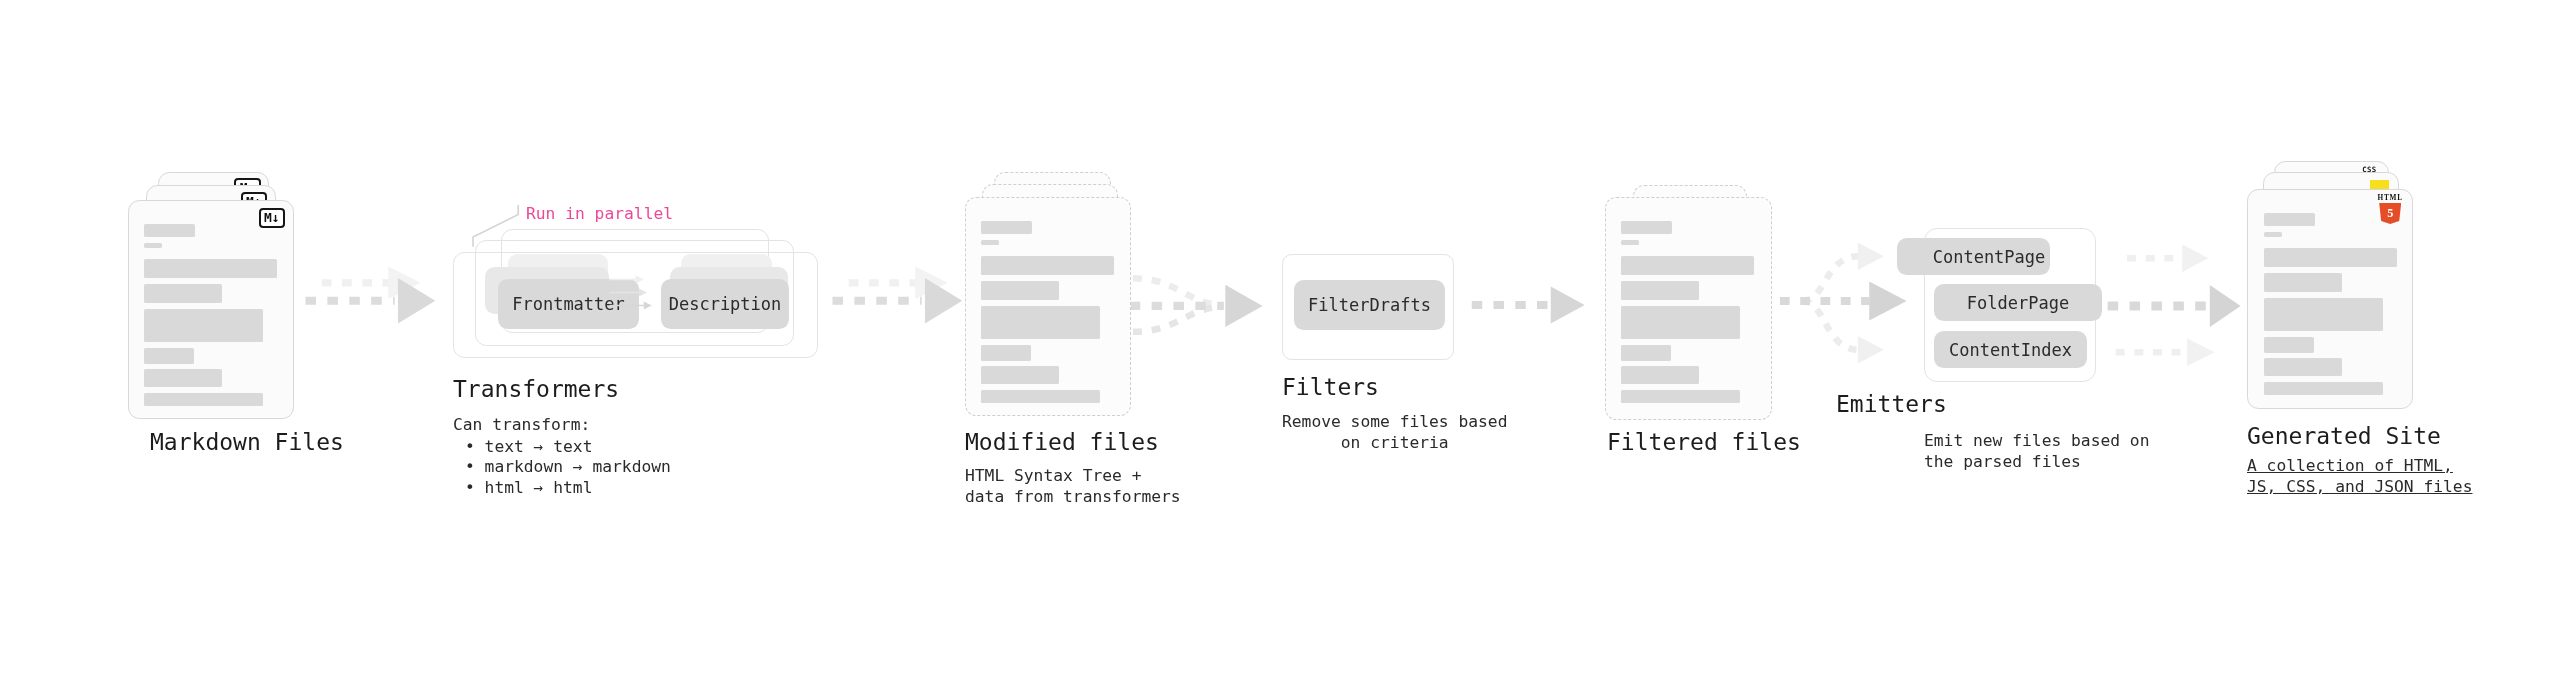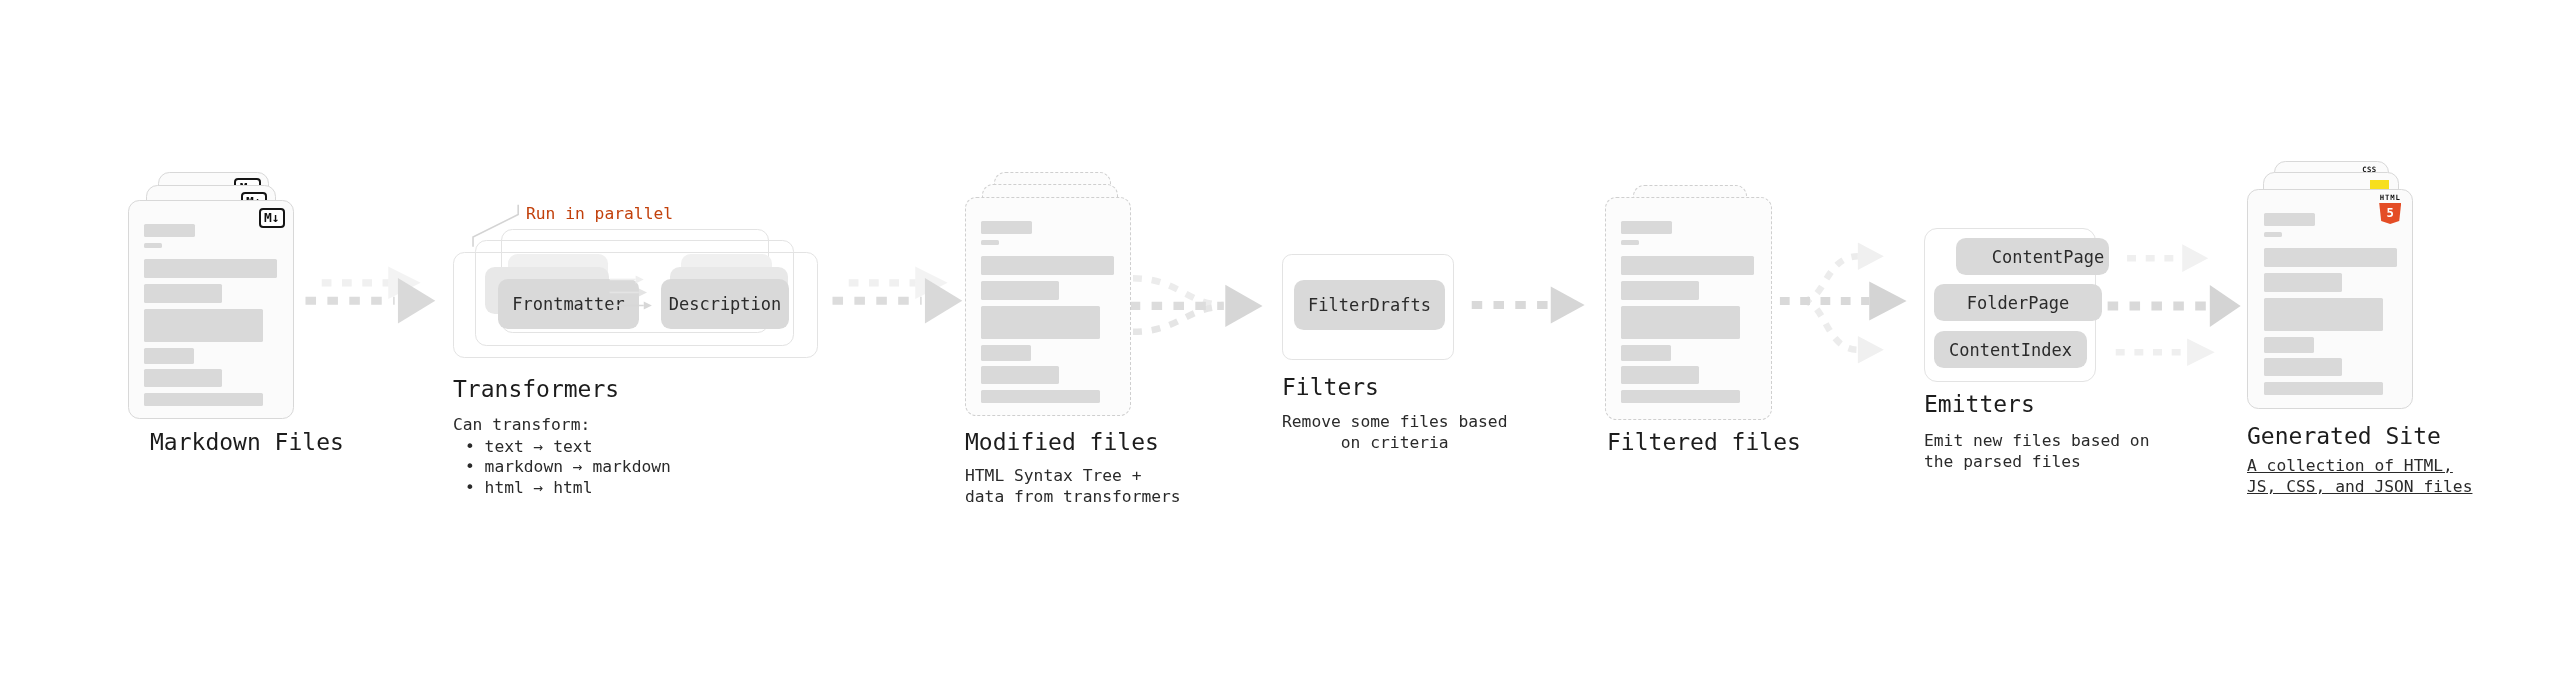--- a/index.html
+++ b/index.html
@@ -30,27 +30,27 @@
   .obox{position:absolute;border:1.6px solid #e3e3e3;border-radius:11.4px;box-sizing:border-box;}
 
   .md-badge{position:absolute;top:6.5px;right:8.1px;border:2.4px solid #151515;border-radius:4.1px;background:#ffffff;
             font-weight:bold;font-size:13px;line-height:16.3px;padding:0 3.3px;color:#111111;}
 
   
   .css-badge{position:absolute;top:4.1px;right:8.1px;text-align:center;}
   .css-badge .css-word{font-size:7.3px;font-weight:800;color:#111;line-height:7.3px;letter-spacing:0.4px;}
   .css-badge .css-bar{width:21px;height:3.3px;background:#2563eb;margin-top:0.8px;}
   .js-badge{position:absolute;top:6.5px;right:9px;width:18.7px;height:9.8px;background:#f7df1e;}
-  .html5-icon{position:absolute;top:4.1px;right:7.3px;width:29px;text-align:center;}
+  .html5-icon{position:absolute;top:4.1px;right:7.3px;width:29px;text-align:center;font-family:Liberation Serif, serif;}
   .html5-icon .html5-word{font-size:7.3px;font-weight:800;color:#111;letter-spacing:0.8px;line-height:8.1px;}
   .html5-icon .html5-shield{width:22px;height:21px;margin:0.8px auto 0;background:#e44d26;
      clip-path:polygon(0 0,100% 0,91% 86%,50% 100%,9% 86%);
      display:flex;align-items:center;justify-content:center;color:#ffffff;font-weight:bold;font-size:12.2px;}
 
-  .annotation{position:absolute;font-size:16.3px;color:#c2410c;white-space:nowrap;}
+  .annotation{position:absolute;font-size:16.3px;color:#ec4899;white-space:nowrap;}
   .bullets{position:absolute;font-size:16.3px;line-height:20.3px;color:#2a2a2a;}
   .bullets div{white-space:nowrap;}
 </style>
 </head>
 <body>
 
 <div id="canvas">
 
   <div>
     <div class="card" style="left:158px;top:172px;width:111px;height:89px;z-index:1;">
@@ -186,24 +186,24 @@
     <path d="M30,80 C58,80 58,25 98,25" stroke="#ececec" stroke-width="8" stroke-dasharray="10 11" fill="none"></path>
     <polygon points="98,8 98,42 130,25" fill="#f0f0f0"></polygon>
     <path d="M30,80 C58,80 58,140 98,140" stroke="#ececec" stroke-width="8" stroke-dasharray="10 11" fill="none"></path>
     <polygon points="98,123 98,157 130,140" fill="#f0f0f0"></polygon>
     <line x1="2" y1="80" x2="112" y2="80" stroke="#d9d9d9" stroke-width="10" stroke-dasharray="12 13"></line>
     <polygon points="112,56 112,104 158,80" fill="#d4d4d4"></polygon>
   </svg>
 
   <div>
     <div class="obox" style="left:1924px;top:228px;width:172px;height:154px;border-radius:13px;"></div>
-    <div class="pill" style="left:1956px;top:238px;width:153px;height:37px;padding-left:31px;">ContentPage</div>
+    <div class="pill" style="left:1897px;top:238px;width:153px;height:37px;padding-left:31px;">ContentPage</div>
     <div class="pill" style="left:1934px;top:284px;width:168px;height:37px;">FolderPage</div>
     <div class="pill" style="left:1934px;top:331px;width:153px;height:37px;">ContentIndex</div>
-    <div class="stage-title" style="left:1924px;top:391px;">Emitters</div>
+    <div class="stage-title" style="left:1836px;top:391px;">Emitters</div>
     <div class="stage-sub" style="left:1924px;top:430px;">Emit new files based on
 the parsed files</div>
   </div>
 
   <svg class="abs" style="left:2106px;top:241px;" width="146" height="130" viewBox="0 0 180 160">
     <line x1="26" y1="21" x2="94" y2="21" stroke="#efefef" stroke-width="8" stroke-dasharray="11 12"></line>
     <polygon points="94,4 94,38 126,21" fill="#f1f1f1"></polygon>
     <line x1="2" y1="80" x2="128" y2="80" stroke="#d9d9d9" stroke-width="11" stroke-dasharray="13 14"></line>
     <polygon points="128,54 128,106 166,80" fill="#d4d4d4"></polygon>
     <line x1="12" y1="137" x2="100" y2="137" stroke="#efefef" stroke-width="8" stroke-dasharray="11 12"></line>

